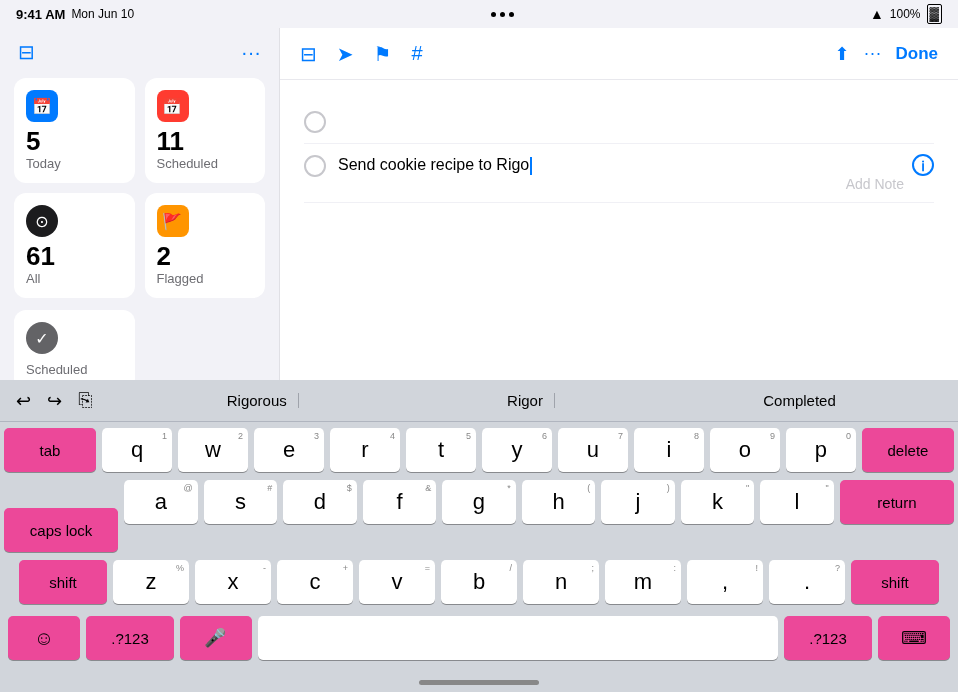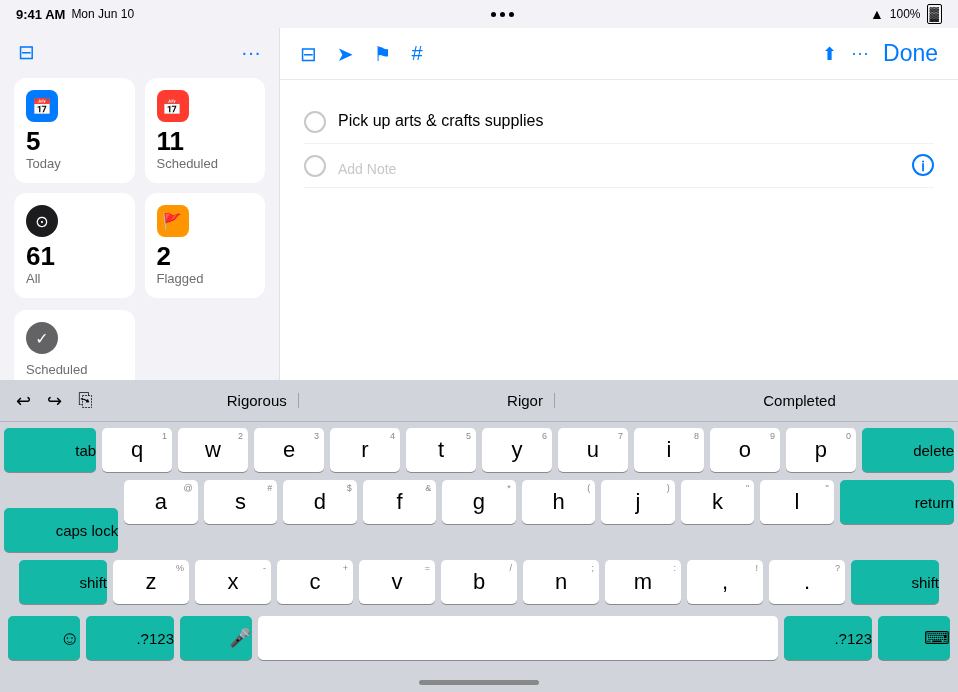--- a/index.html
+++ b/index.html
@@ -183,22 +183,22 @@
       align-items: center;
     }
 
     .toolbar-icon {
       font-size: 20px;
       color: #007aff;
       cursor: pointer;
     }
 
     .done-btn {
-      font-size: 23px;
-      font-weight: 400;
+      font-size: 17px;
+      font-weight: 700;
       color: #007aff;
       cursor: pointer;
     }
 
     .main-content {
       flex: 1;
       padding: 20px 24px;
       overflow-y: auto;
     }
 
@@ -232,21 +232,22 @@
 
     .reminder-text {
       font-size: 16px;
       color: #000;
       line-height: 1.4;
     }
 
     .add-note-text {
       font-size: 14px;
       color: #c7c7cc;
-      margin-top: 7px;
+      margin-top: 0;
+      text-align: right;
     }
 
     .reminder-info-btn {
       width: 22px; height: 22px;
       border-radius: 50%;
       border: 2px solid #007aff;
       display: flex;
       align-items: center;
       justify-content: center;
       color: #007aff;
@@ -337,25 +338,24 @@
     .key-char {
       height: 44px;
       width: 76px;
       font-size: 22px;
       font-weight: 300;
       color: #000;
     }
 
     .key-special {
       height: 44px;
-      background: #14b8a6;
+      background: #ec4899;
       font-size: 15px;
       font-weight: 500;
       color: #000;
-      align-items: flex-end;
     }
 
     .key-num {
       font-size: 9px;
       color: #888;
       position: absolute;
       top: 3px;
       right: 5px;
     }
 
@@ -486,28 +486,28 @@
           <span class="toolbar-icon" style="font-size:18px;">⬆</span>
           <span class="toolbar-icon" style="font-size:18px;">···</span>
           <span class="done-btn">Done</span>
         </div>
       </div>
 
       <div class="main-content">
 
         <div class="reminder-item">
           <div class="reminder-checkbox"></div>
-          <div class="reminder-text-block">
-            <div class="reminder-text">Pick up arts &amp; crafts supplies</div>
-          </div>
         </div>
 
         <div class="reminder-item">
           <div class="reminder-checkbox"></div>
           <div class="reminder-text-block">
+            <div class="reminder-text">
+              <span>Send cookie recipe to Rigo</span><span style="width:2px;height:18px;background:#007aff;display:inline-block;vertical-align:middle;margin-left:1px;"></span>
+            </div>
             <div class="add-note-text">Add Note</div>
           </div>
           <div class="reminder-info-btn">ℹ</div>
         </div>
       </div>
     </div>
   </div>
 
   <div class="keyboard-area">
 

